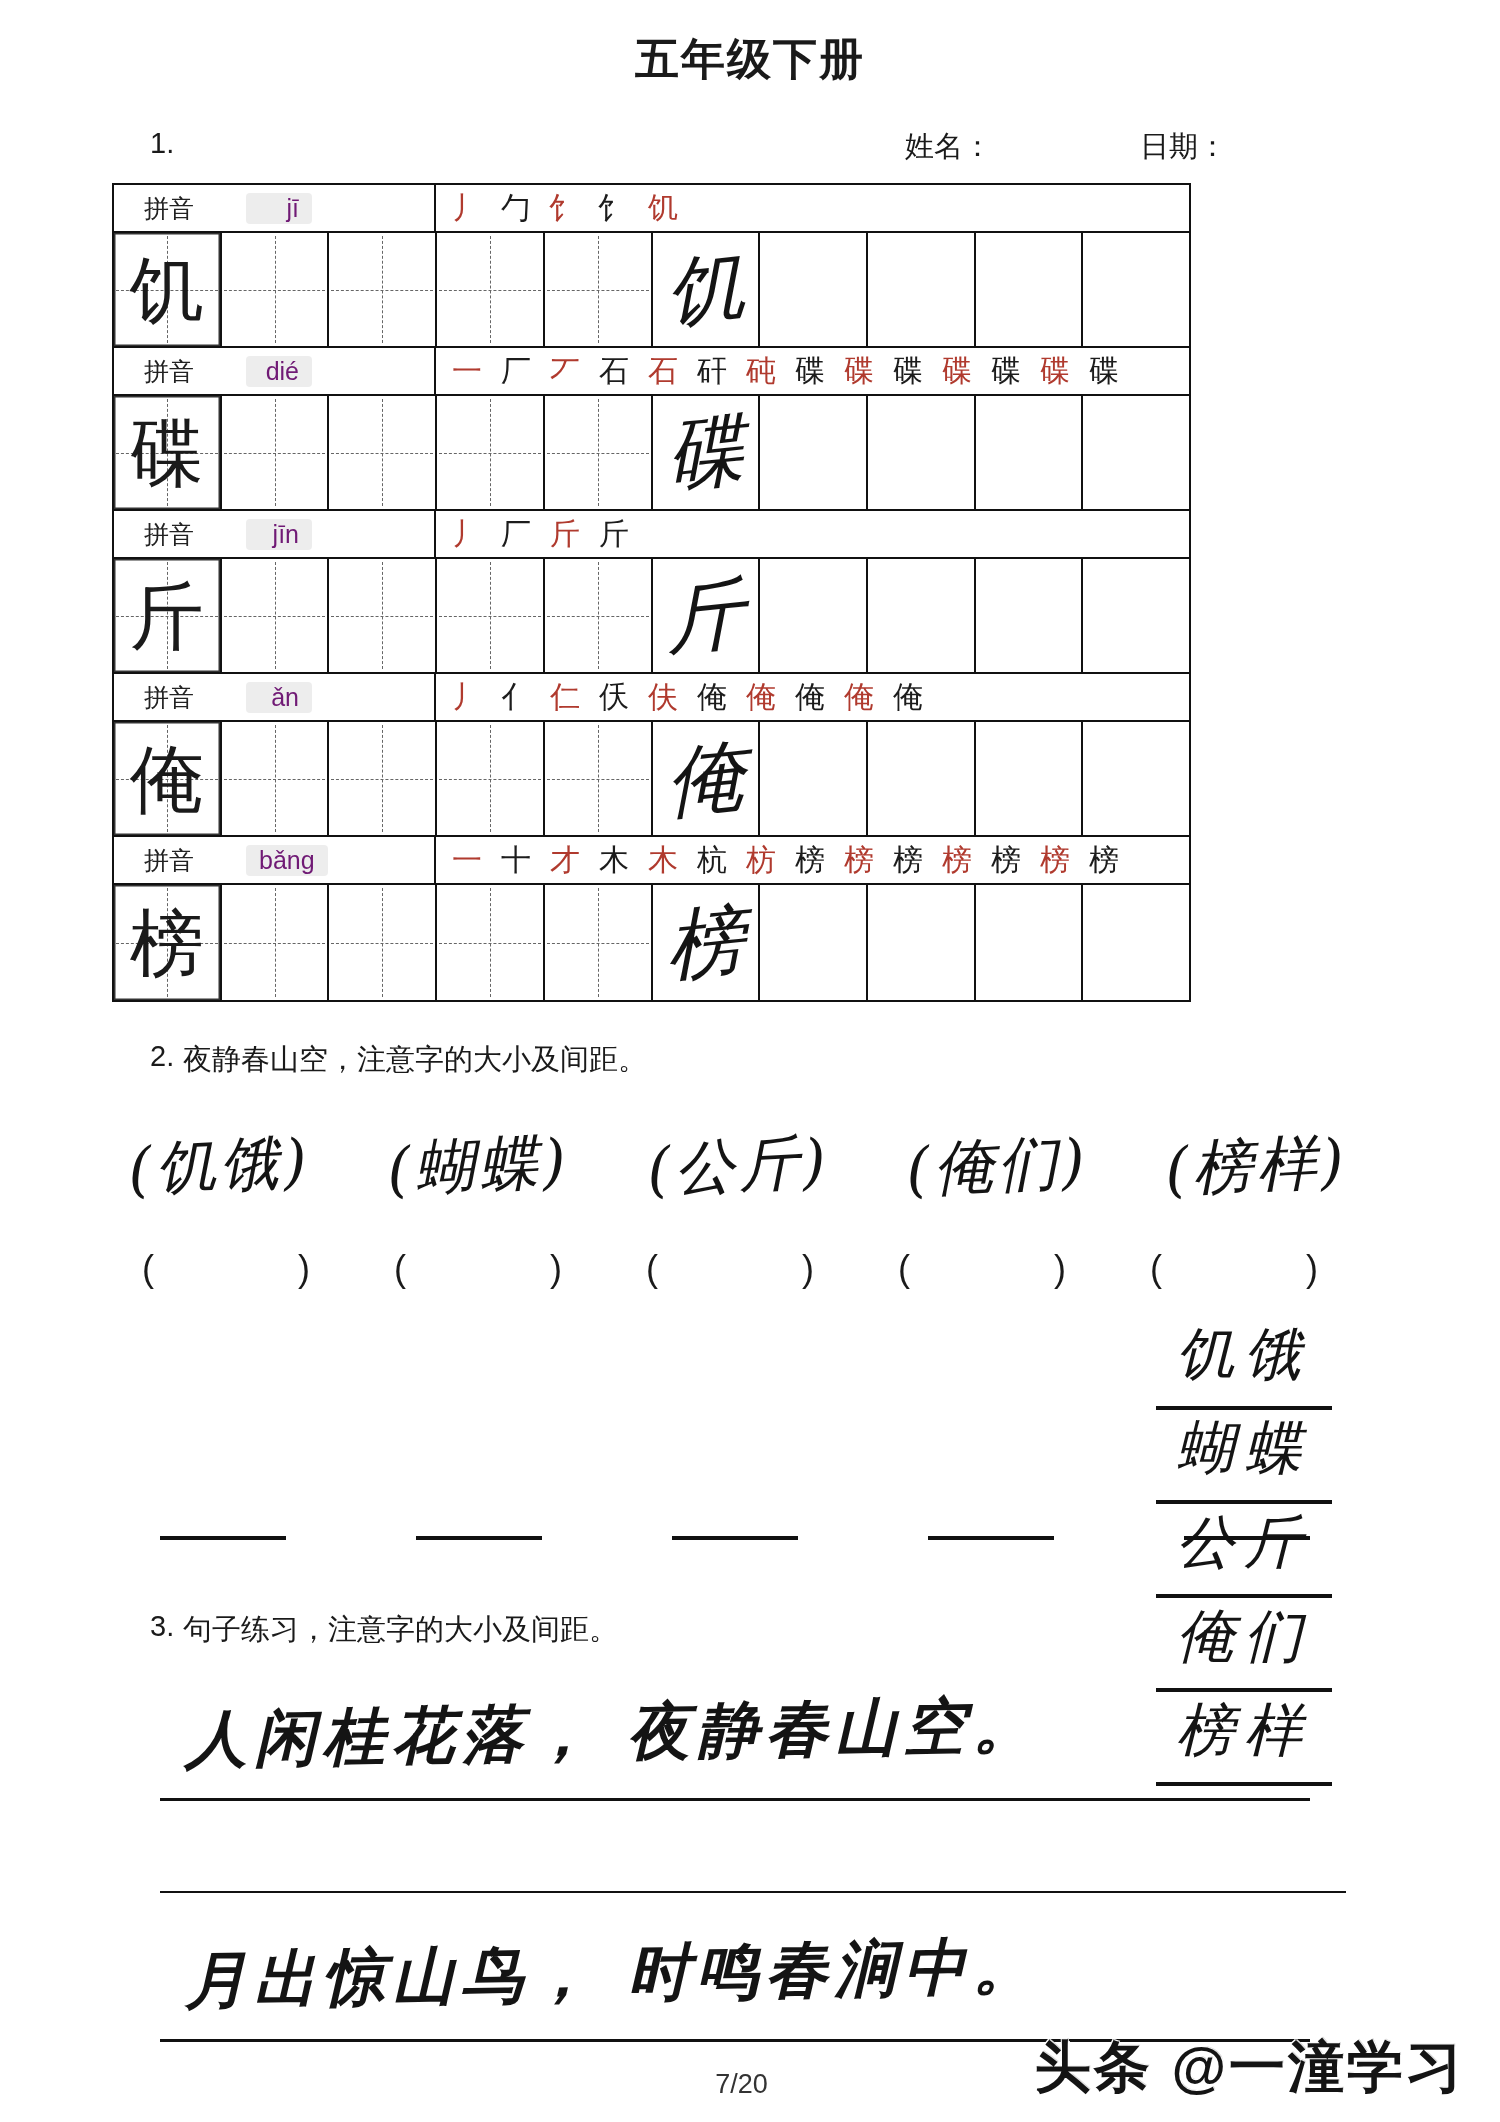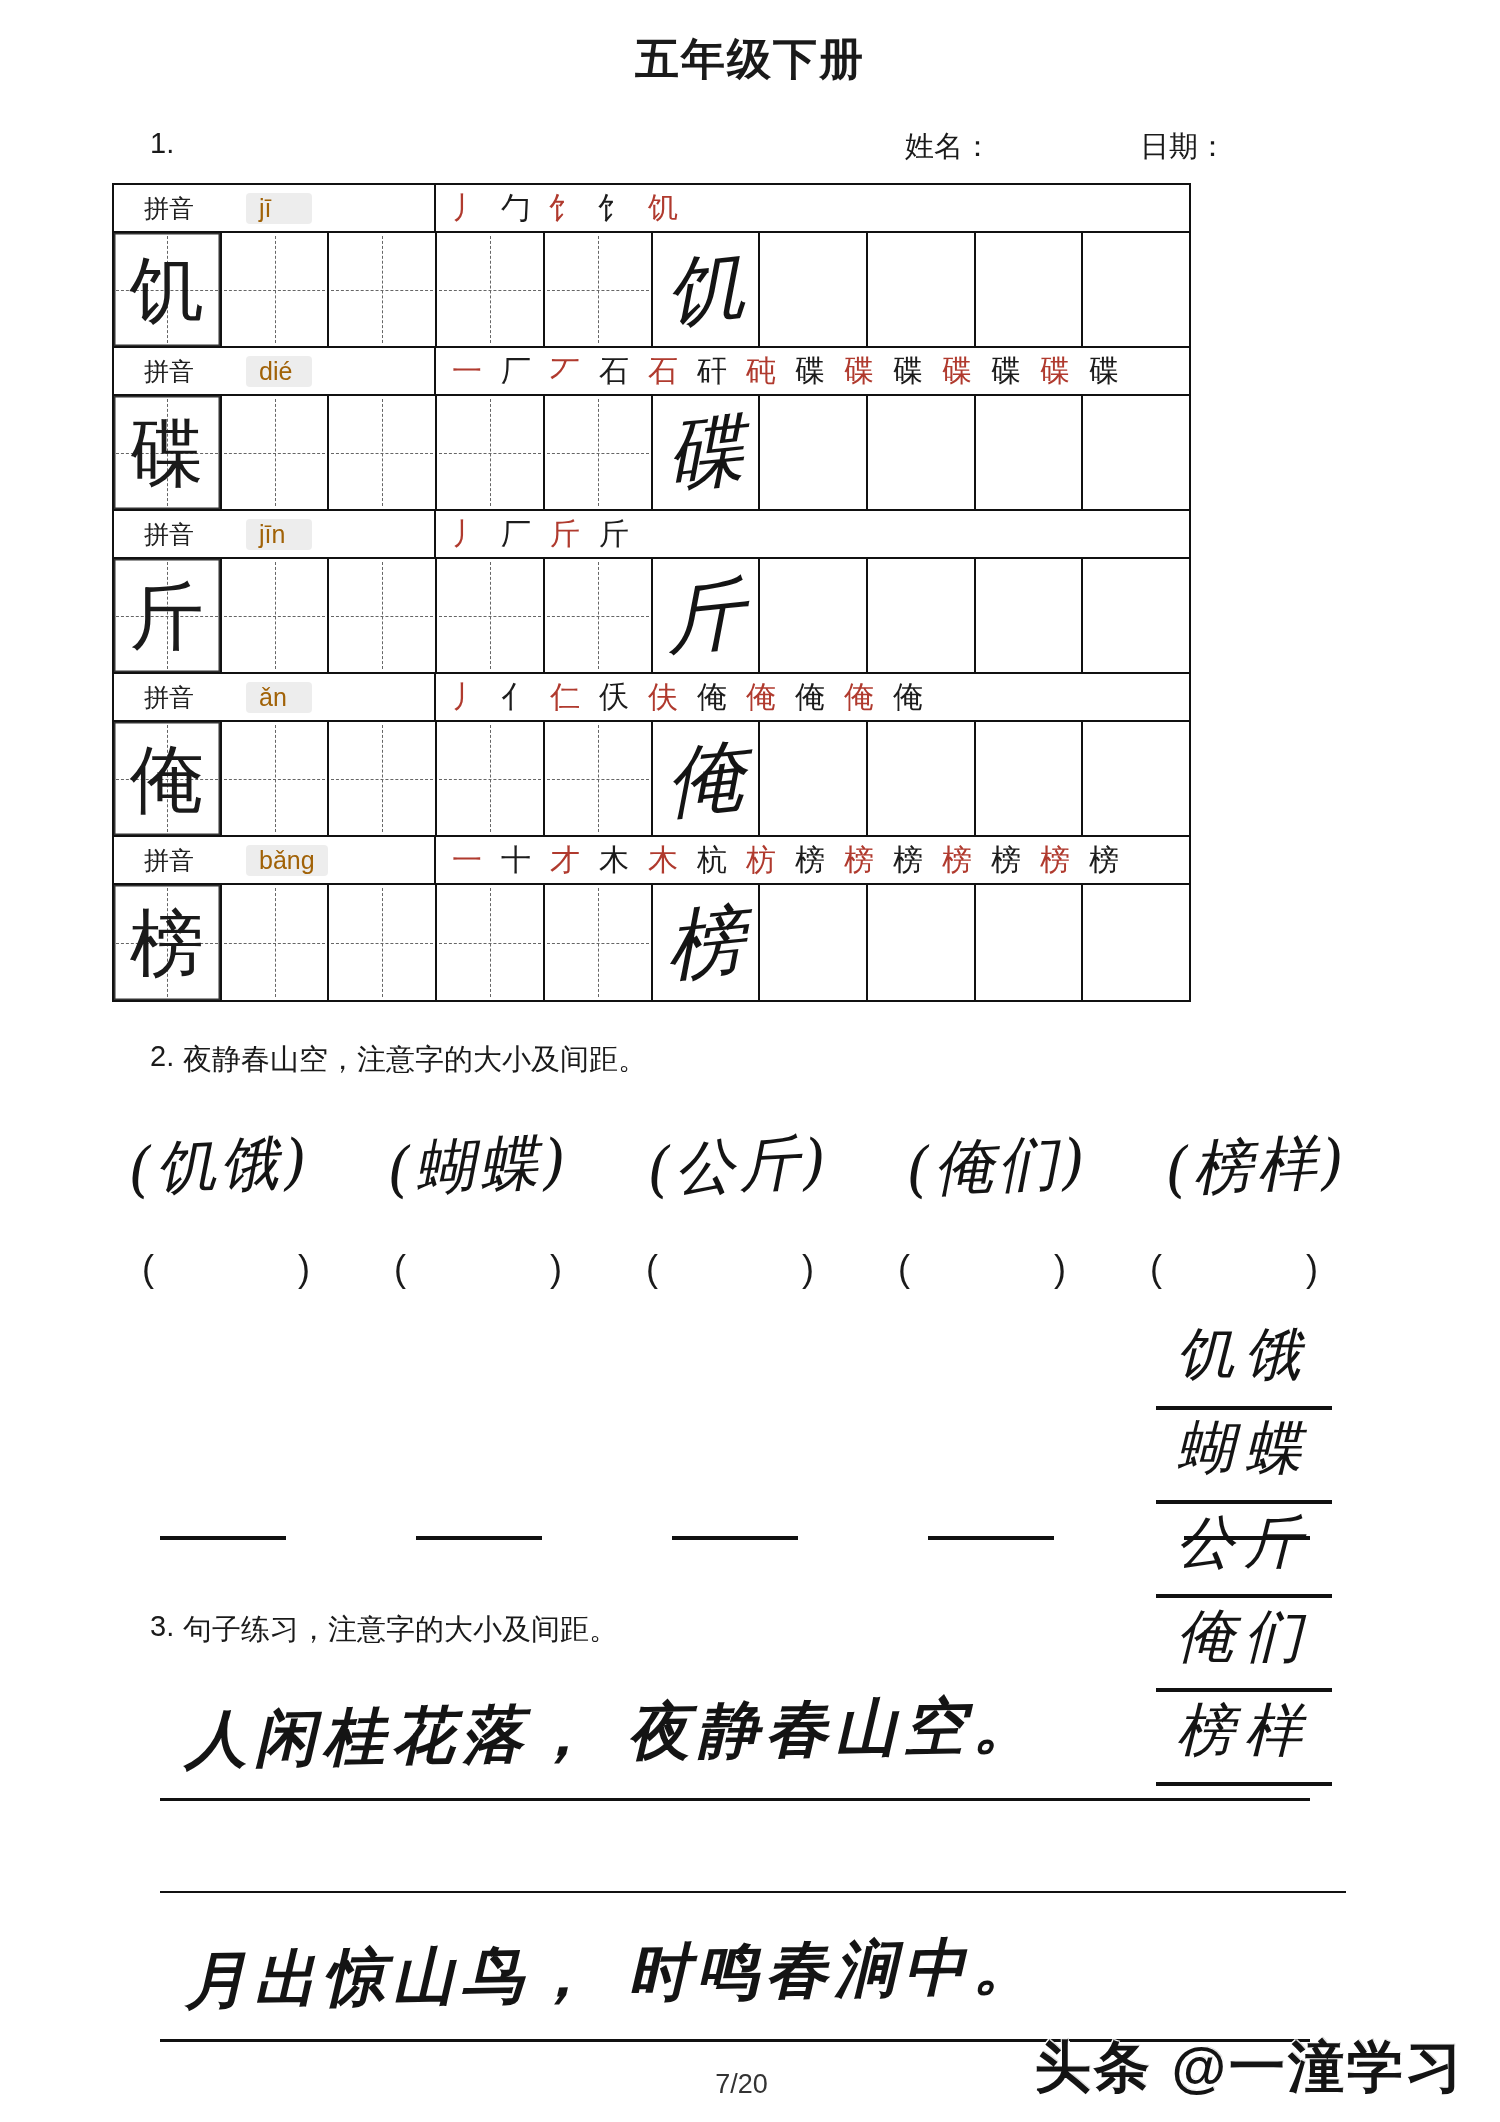--- a/index.html
+++ b/index.html
@@ -25,21 +25,21 @@
   .char-grid{
     margin-left:112px;margin-top:14px;width:1079px;
     border:2.5px solid #111;box-sizing:border-box;background:#fff;
   }
   .pinyin-row{display:flex;height:48px;border-bottom:2px solid #111;align-items:center;box-sizing:border-box;}
   .pinyin-cell{
     width:322px;flex:0 0 322px;height:100%;border-right:2px solid #111;
     display:flex;align-items:center;gap:52px;padding-left:30px;box-sizing:border-box;
     font-size:25px;color:#222;
   }
-  .pinyin-value{background:#ededed;border-radius:4px;padding:1px 13px;min-width:40px;text-align:left;font-size:25px;color:#a16207;}
+  .pinyin-value{background:#ededed;border-radius:4px;padding:1px 13px;min-width:40px;text-align:right;font-size:25px;color:#701a75;}
   .stroke-cell{
     flex:1;display:flex;align-items:center;gap:19px;padding-left:16px;
     font-size:30px;font-family:"DejaVu Serif",serif;overflow:hidden;
   }
   .stroke-cell .step:nth-child(odd){color:#b03a2e;}
   .stroke-cell .step:nth-child(even){color:#1c1c1c;}
   .practice-row{display:flex;height:115px;border-bottom:2px solid #111;box-sizing:border-box;}
   .char-grid > .practice-row:last-child{border-bottom:none;}
   .pcell{
     flex:1;position:relative;border-right:2px solid #111;

